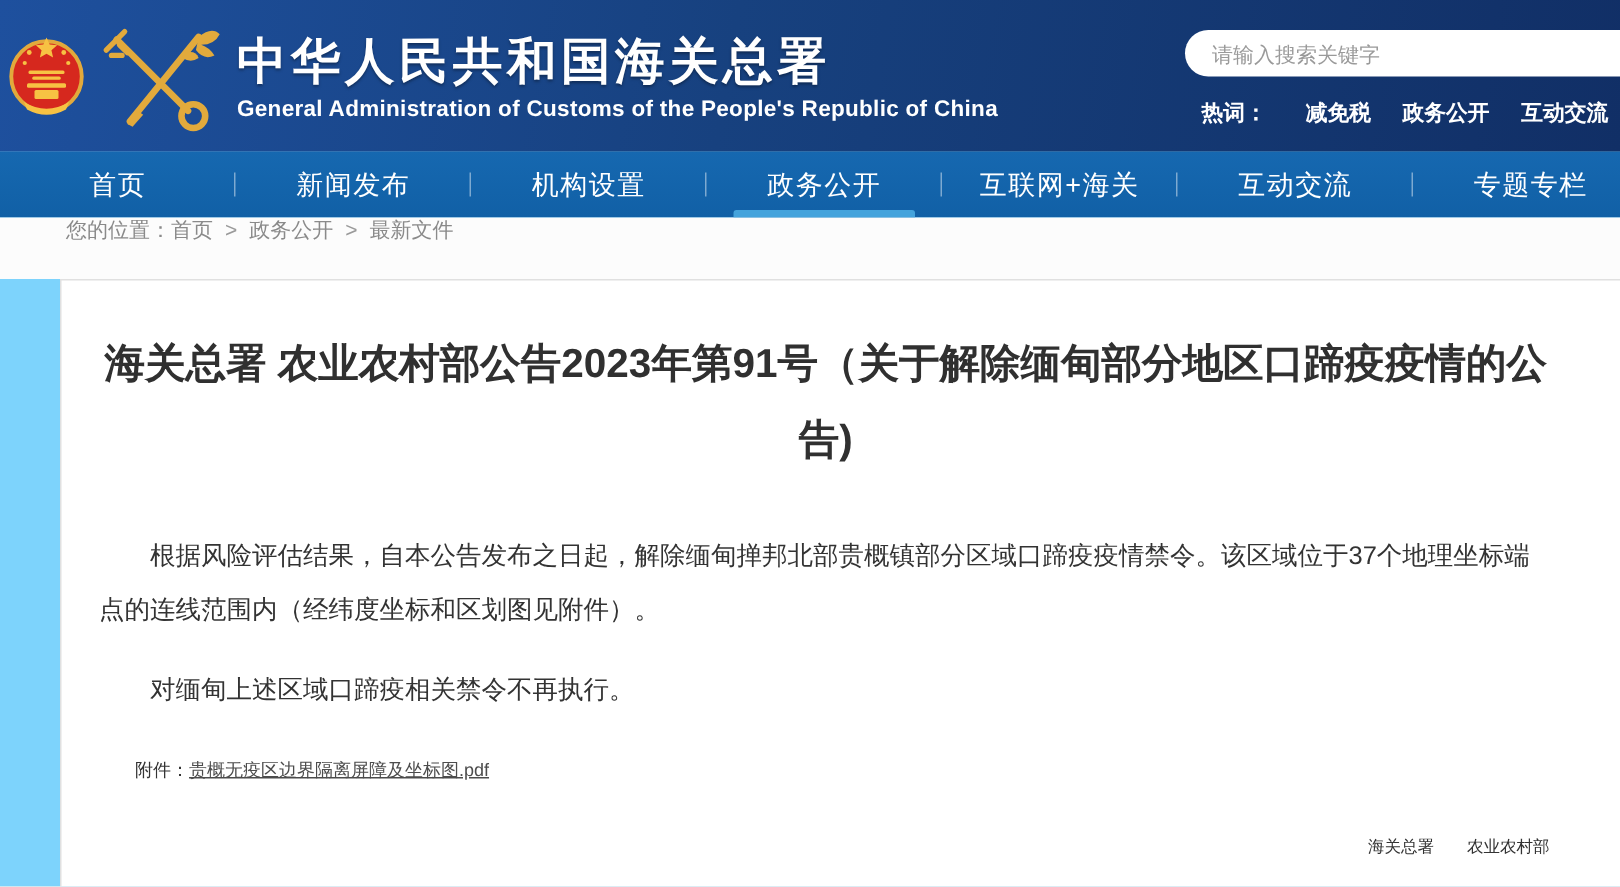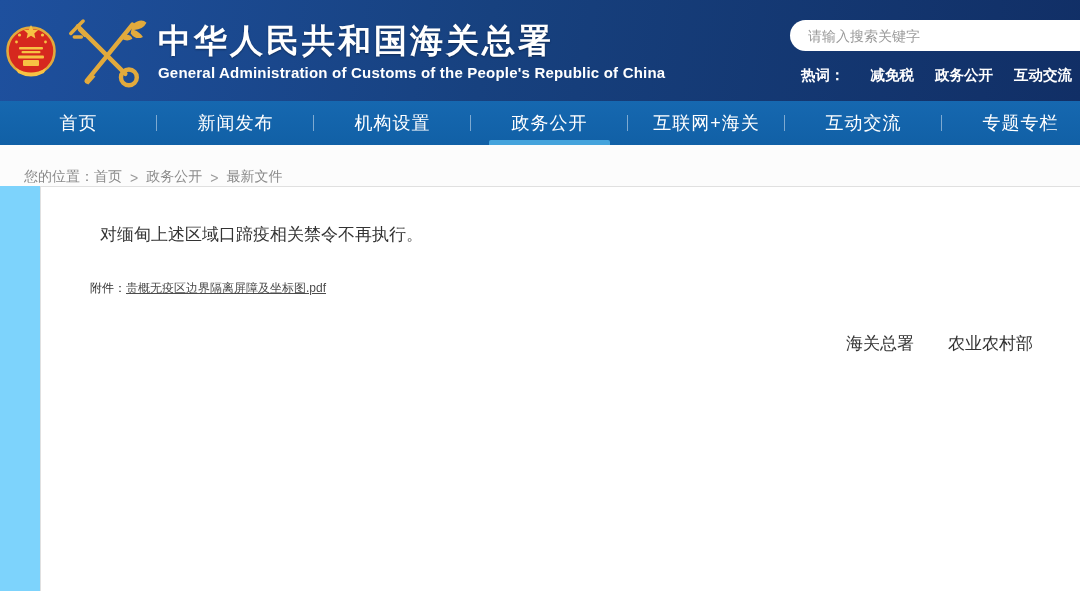--- a/index.html
+++ b/index.html
@@ -38,39 +38,39 @@
   }
   .nav-item:not(:last-child)::after {
     content:""; position:absolute; right:0; top:14px; height:16px; width:1px; background:rgba(255,255,255,.45);
   }
   .nav-item.active::before {
     content:""; position:absolute; left:18px; right:18px; bottom:0; height:5px;
     background:#44a3dc; border-radius:2px 2px 0 0;
   }
 
   
-  .crumbbar { height:41px; display:flex; align-items:flex-end; padding-left:24px; background:#fcfcfc;
+  .crumbbar { height:41px; display:flex; align-items:flex-start; padding-left:44px; background:#fcfcfc;
               font-size:14px; color:#8a8a8a; }
   .crumbbar a { color:#8a8a8a; text-decoration:none; cursor:pointer; }
   .crumb-sep { margin:0 8px; color:#9a9a9a; }
 
   
   .panel {
     position:relative; margin-left:40px; min-height:470px; background:#fff;
     border:1px solid #e0e0e0; border-right:none; border-bottom:none;
     padding:30px 45px 30px 25px;
   }
   .art-title {
     font-size:27px; font-weight:700; color:#303030; text-align:center;
     line-height:51px; margin-bottom:34px;
   }
   .art-body p { font-size:17px; color:#333; line-height:36px; text-indent:2em; margin-bottom:17px; }
   .attachment { font-size:12px; color:#333; line-height:36px; text-indent:2em; margin-top:12px; }
   .attachment a { color:#4c4c4c; text-decoration:underline; cursor:pointer; }
-  .sig { text-align:right; font-size:17px; color:#333; margin-top:26px; padding-right:2px; }
+  .sig { text-align:right; font-size:11px; color:#333; margin-top:26px; padding-right:2px; }
 
   
   .watermark {
     position:absolute; left:420px; top:420px; width:340px; height:130px; pointer-events:none;
     background: linear-gradient(40deg, transparent 30%, rgba(170,200,190,.07) 50%, transparent 70%);
     transform: rotate(-8deg);
   }
 </style>
 </head>
 <body>
@@ -147,21 +147,23 @@
     <span>您的位置：</span>
     <a>首页</a>
     <span class="crumb-sep">&gt;</span>
     <a>政务公开</a>
     <span class="crumb-sep">&gt;</span>
     <a>最新文件</a>
   </div>
 
   <div class="panel">
     <div class="watermark"></div>
+    <h1 class="art-title">海关总署 农业农村部公告2023年第91号（关于解除缅甸部分地区口蹄疫疫情的公告)</h1>
     <div class="art-body">
+      <p>根据风险评估结果，自本公告发布之日起，解除缅甸掸邦北部贵概镇部分区域口蹄疫疫情禁令。该区域位于37个地理坐标端点的连线范围内（经纬度坐标和区划图见附件）。</p>
       <p>对缅甸上述区域口蹄疫相关禁令不再执行。</p>
     </div>
     <div class="attachment">
       <span>附件：</span><a>贵概无疫区边界隔离屏障及坐标图.pdf</a>
     </div>
     <div class="sig">海关总署　　农业农村部</div>
 
   </div>
 
 </div>

